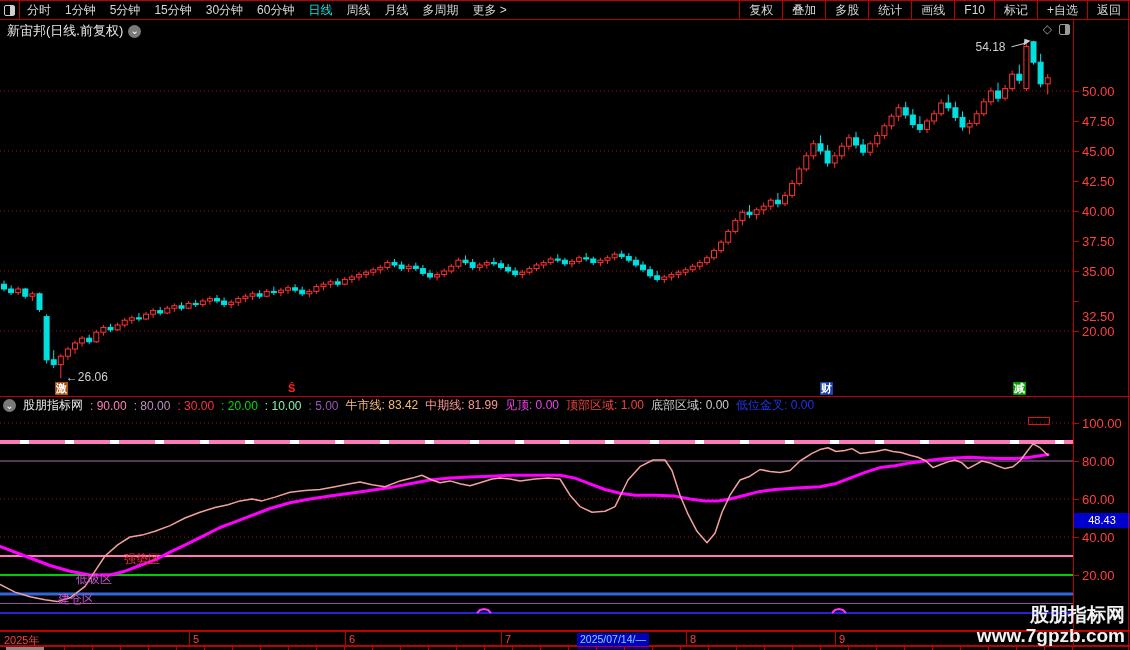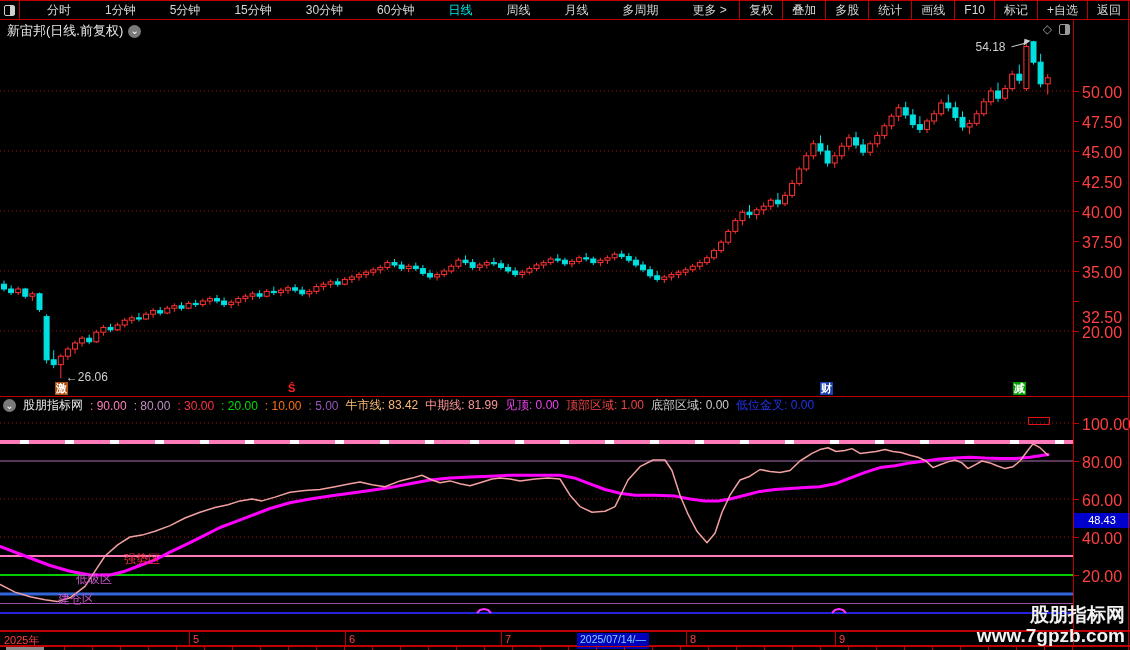--- a/index.html
+++ b/index.html
@@ -6,35 +6,35 @@
   #screen{position:relative;width:1130px;height:650px;background:#000;overflow:hidden;
           font-family:"Liberation Sans","DejaVu Sans",sans-serif;}
   .abs{position:absolute;}
   
   #toolbar{position:absolute;left:0;top:0;width:1130px;height:20px;display:flex;align-items:center;
            border-top:1px solid #c00000;border-bottom:1px solid #c00000;box-sizing:border-box;background:#000;}
   .win-cell{height:100%;display:flex;align-items:center;justify-content:center;width:20px;
             border-right:1px solid #c00000;box-sizing:border-box;}
   .win-glyph{display:inline-block;width:9px;height:9px;border:1px solid #cfcfcf;border-radius:2px;
              background:linear-gradient(90deg,transparent 55%,#cfcfcf 55%);}
-  .tab{color:#d8d8d8;font-size:12px;padding:0 7px;white-space:nowrap;cursor:default;margin-left:20px;}
+  .tab{color:#d8d8d8;font-size:12px;padding:0 7px;white-space:nowrap;cursor:default;}
   .tab.active{color:#00e8e8;}
   .rtab{color:#d8d8d8;font-size:12px;padding:0 9px;height:100%;display:flex;align-items:center;
         border-left:1px solid #c00000;box-sizing:border-box;white-space:nowrap;}
   .spacer{flex:1;}
   
   #title-row{position:absolute;left:7px;top:22px;display:flex;align-items:center;gap:5px;}
   #title-text{color:#e8e8e8;font-size:13px;}
   .circle-chevron{display:inline-flex;align-items:center;justify-content:center;width:13px;height:13px;
                   border-radius:50%;background:#7a7a7a;color:#fff;font-size:10px;line-height:10px;}
   
   .hline{position:absolute;background:#c00000;height:1px;}
   .vline{position:absolute;background:#c00000;width:1px;}
   
-  .plabel{position:absolute;left:1082px;color:#ff4040;font-size:16px;width:46px;}
+  .plabel{position:absolute;left:1082px;color:#ff4040;font-size:13px;width:46px;}
   .ptick{position:absolute;left:1074px;width:5px;height:1px;background:#c00000;}
   
   #ind-header{position:absolute;left:3px;top:397px;height:17px;display:flex;align-items:center;gap:7px;
               font-size:12px;white-space:nowrap;}
   
   .chip{position:absolute;font-size:11px;line-height:13px;padding:0 1px;color:#fff;}
   
   .zlabel{position:absolute;font-size:12px;}
   
   #date-row{position:absolute;left:0;top:631px;width:1130px;height:15px;border-top:1px solid #c00000;
@@ -415,21 +415,21 @@
       <span class="chip" style="left: 1013px; top: 382px; color: rgb(255, 255, 255); font-weight: bold; background: rgb(0, 160, 0);">减</span>
     </div>
 
   <div id="ind-header">
     <span class="circle-chevron">⌄</span>
   <span style="color: rgb(232, 232, 232);">股朋指标网</span>
       <span style="color: rgb(255, 126, 185);">: 90.00</span>
       <span style="color: rgb(192, 143, 192);">: 80.00</span>
       <span style="color: rgb(255, 51, 68);">: 30.00</span>
       <span style="color: rgb(0, 221, 0);">: 20.00</span>
-      <span style="color: #f97316;">: 10.00</span>
+      <span style="color: #86efac;">: 10.00</span>
       <span style="color: rgb(153, 85, 187);">: 5.00</span>
       <span style="color: #fdba74;">牛市线: 83.42</span>
       <span style="color: rgb(255, 149, 149);">中期线: 81.99</span>
       <span style="color: rgb(238, 68, 238);">见顶: 0.00</span>
       <span style="color: #ef4444;">顶部区域: 1.00</span>
       <span style="color: rgb(204, 204, 204);">底部区域: 0.00</span>
       <span style="color: rgb(34, 51, 238);">低位金叉: 0.00</span>
     </div>
 
   <svg id="ind-chart" class="abs" style="left:0;top:415px;" width="1073" height="215">

